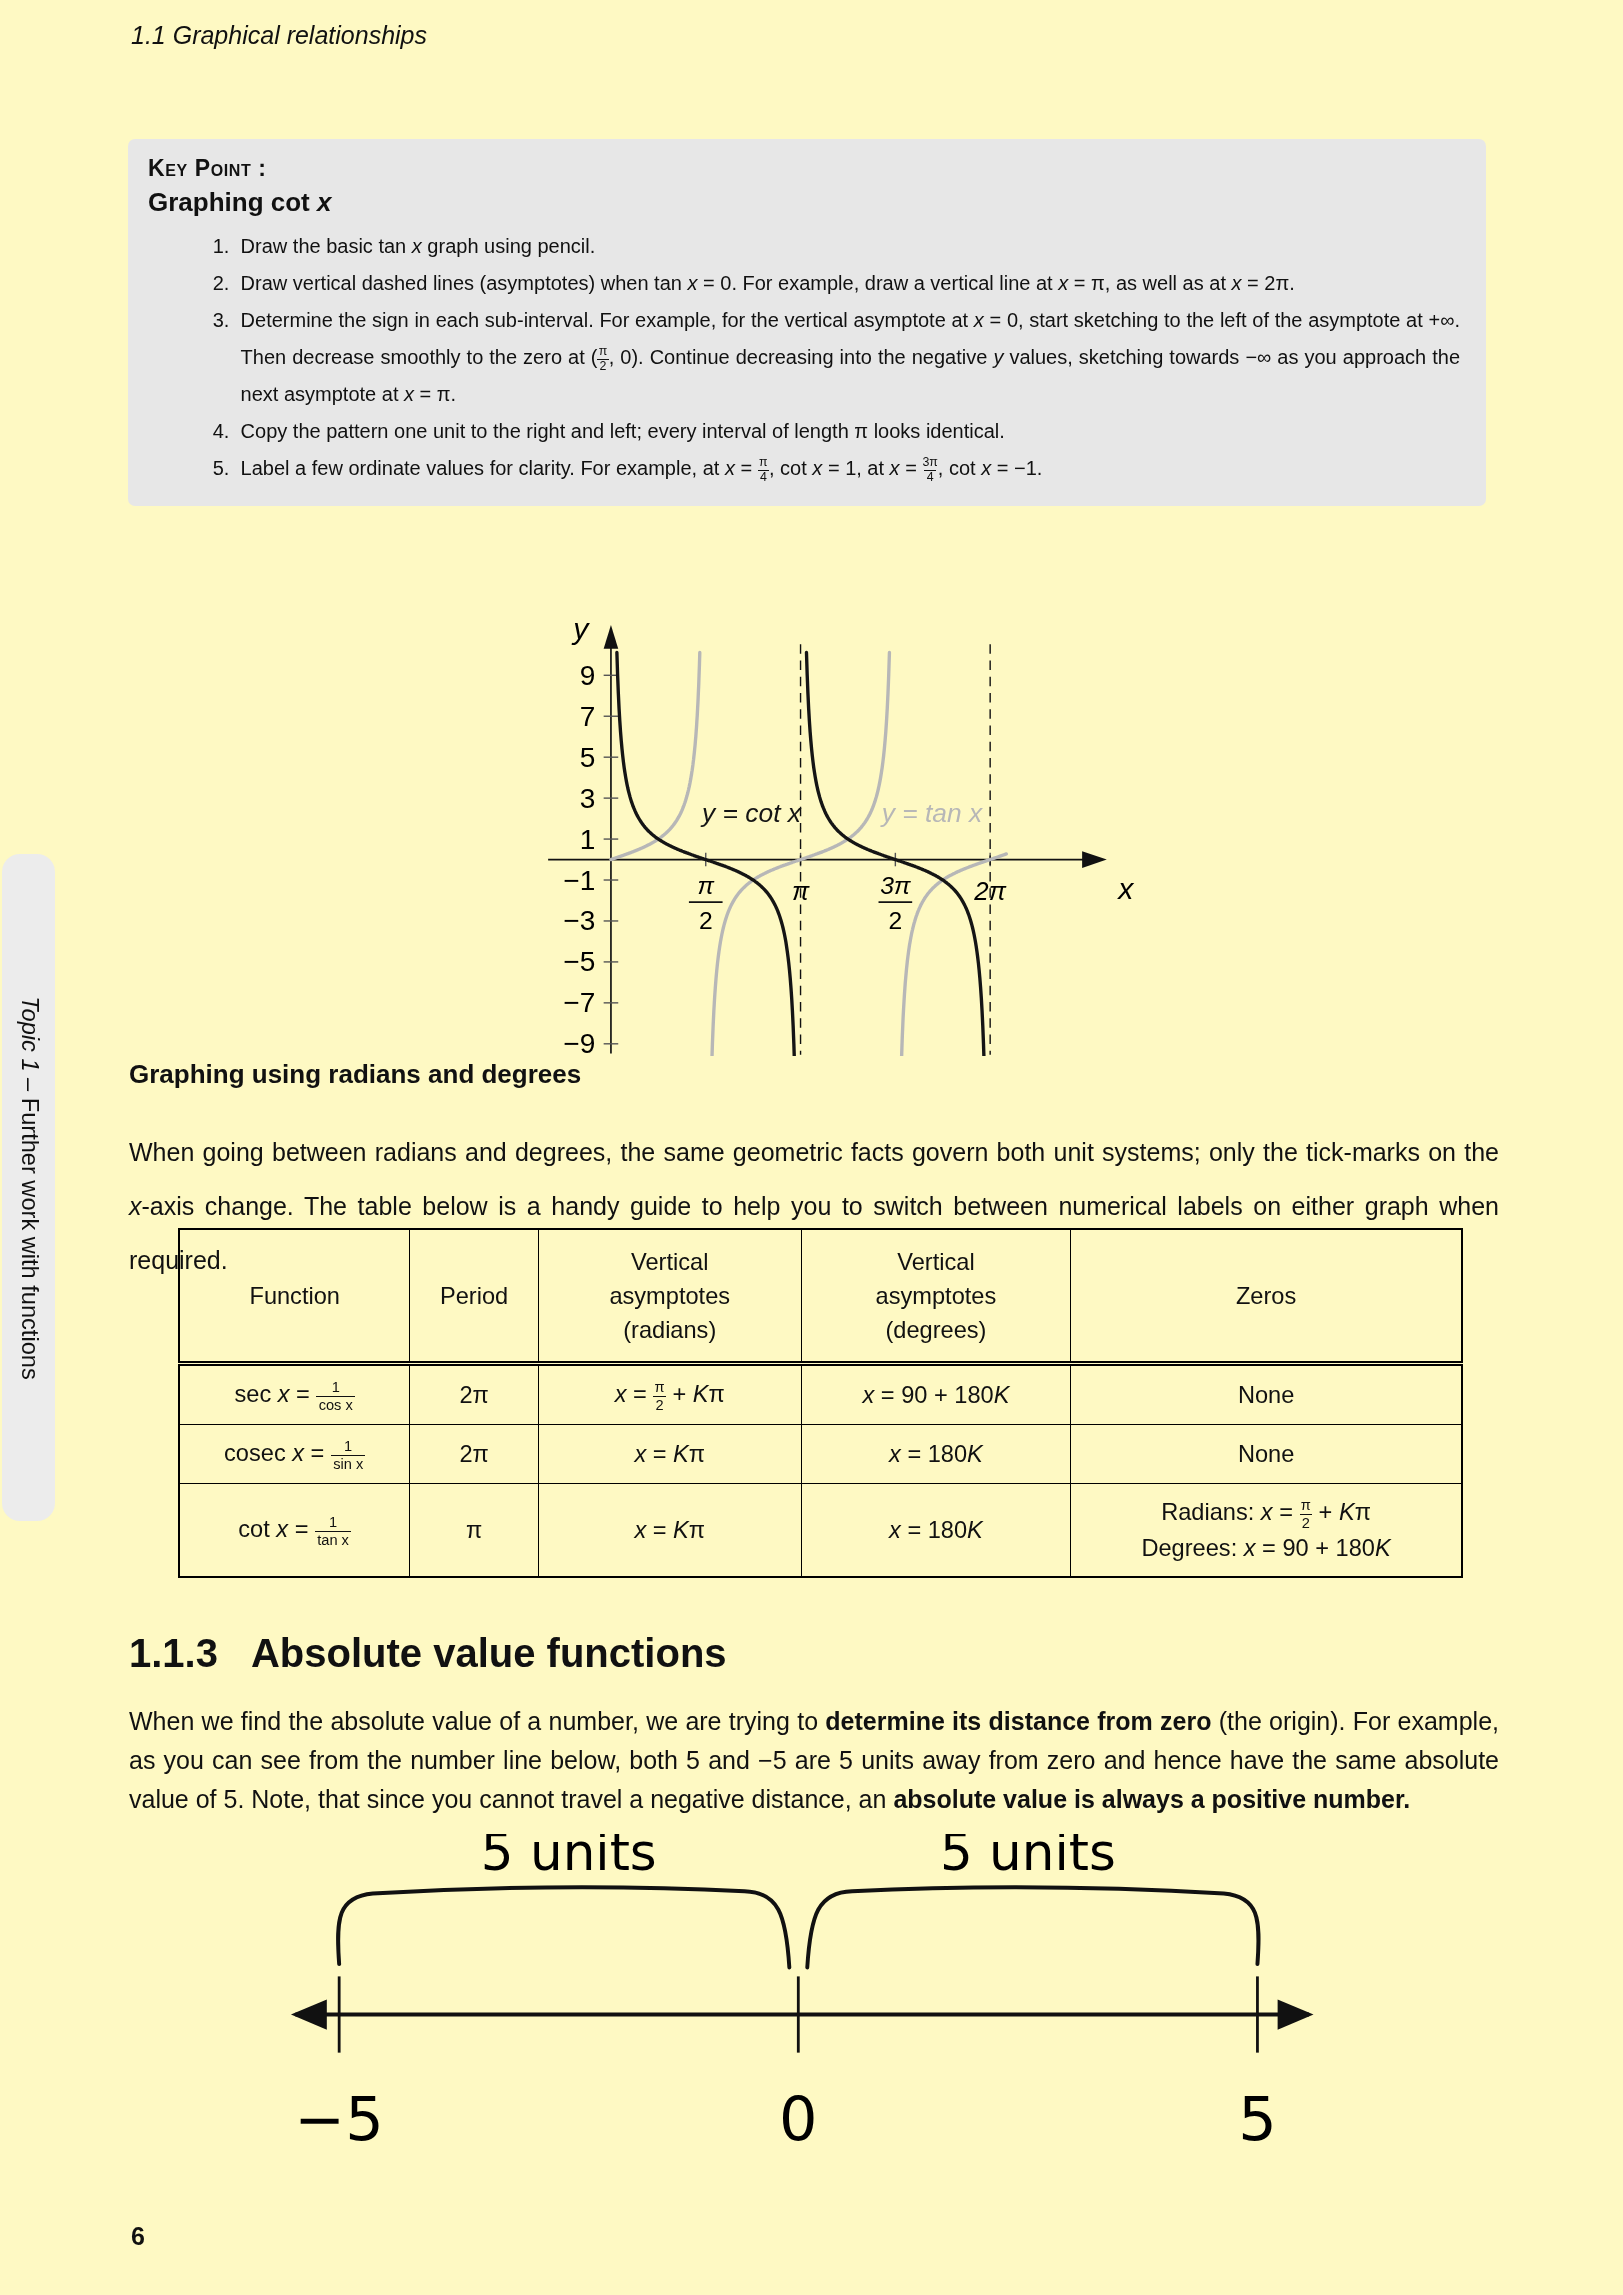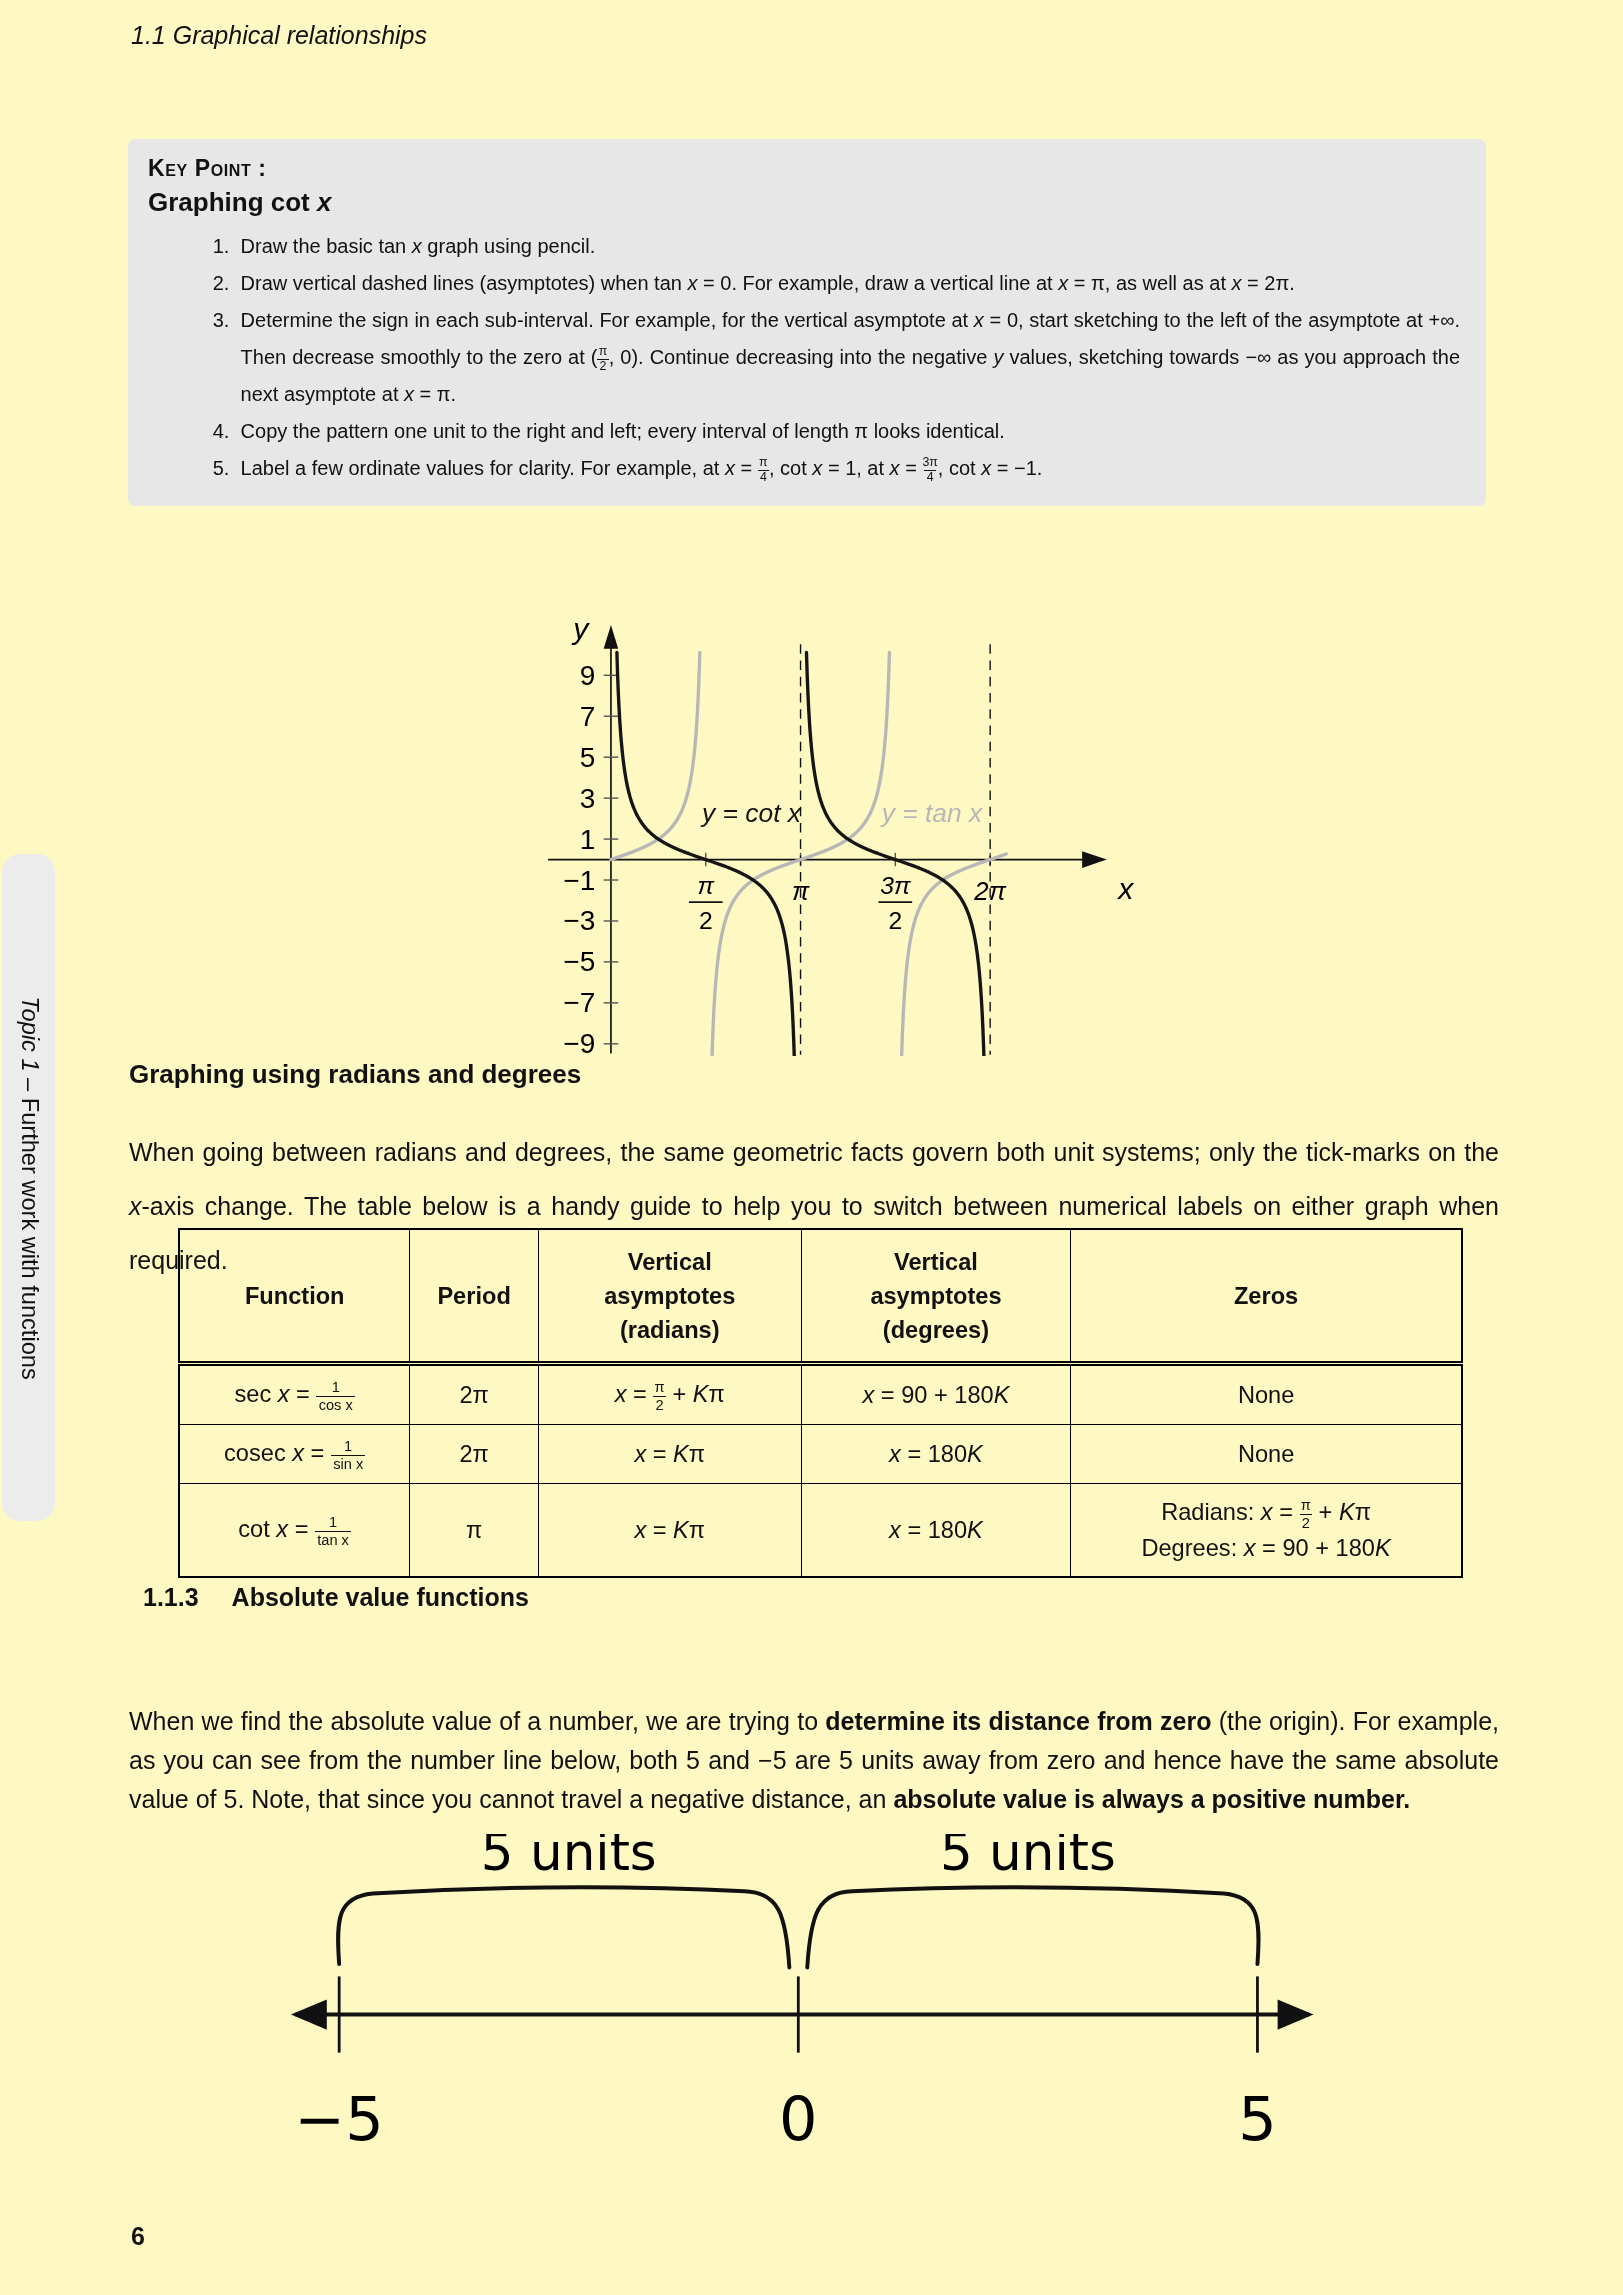--- a/index.html
+++ b/index.html
@@ -24,28 +24,28 @@
         font-size:0.62em;line-height:1.12;text-align:center;}
   .frac .fd{border-top:1.7px solid #111;padding:0 2.2px;}
   em{font-style:italic;}
   strong{font-weight:700;}
   
   .fig-graph{position:absolute;top:607px;left:547px;width:617px;height:449px;}
   .fig-nline{position:absolute;top:1834px;left:129px;width:1370px;height:370px;}
   
   .h2{position:absolute;left:129px;top:1059px;font-size:26px;font-weight:700;}
   .para1{position:absolute;left:129px;top:1100px;width:1370px;font-size:25px;line-height:54px;text-align:justify;}
-  .h3{position:absolute;left:129px;top:1583px;font-size:25px;font-weight:700;margin-left:14px;}
+  .h3{position:absolute;left:129px;top:1631px;font-size:40px;font-weight:700;}
   .h3 .h3t{margin-left:33px;}
   .para2{position:absolute;left:129px;top:1677px;width:1370px;font-size:25px;line-height:39px;text-align:justify;}
   
   .tblwrap{position:absolute;left:178px;top:1228px;width:1285px;}
   table{width:100%;border-collapse:collapse;border:2.2px solid #000;font-size:23.6px;}
   th,td{border:1.1px solid #000;text-align:center;vertical-align:middle;}
-  th{font-weight:700;padding:14.6px 5.6px;white-space:pre-line;border-bottom:5px double #000;line-height:34px;}
+  th{font-weight:400;padding:14.6px 5.6px;white-space:pre-line;border-bottom:5px double #000;line-height:34px;}
   td{padding:11.2px 6.7px;line-height:34px;}
   
   .side-tab{position:absolute;left:2.2px;top:854px;width:53px;height:667px;background:#ececec;border-radius:18px;}
   .side-tab .vtxt{
     position:absolute;left:50%;top:50%;transform:translate(-50%,-50%) rotate(90deg);
     white-space:nowrap;font-size:23.6px;color:#111;
   }
   
   .pagenum{position:absolute;left:131px;top:2222px;font-size:25px;font-weight:700;}
   .copyright{position:absolute;left:0;right:0;top:2224px;text-align:center;font-size:23px;}

